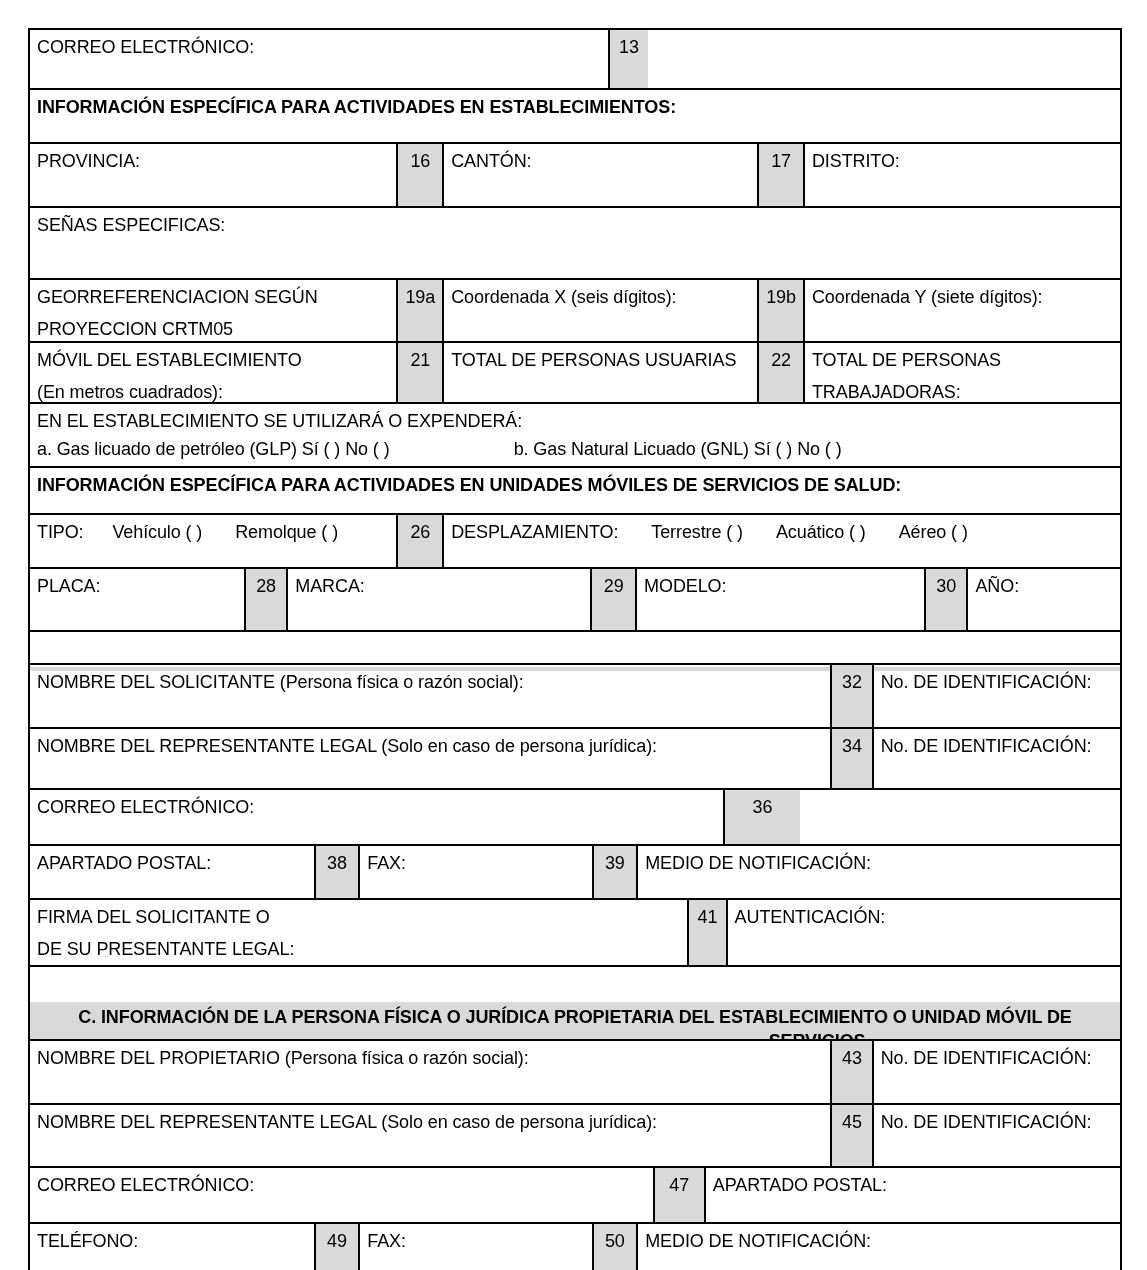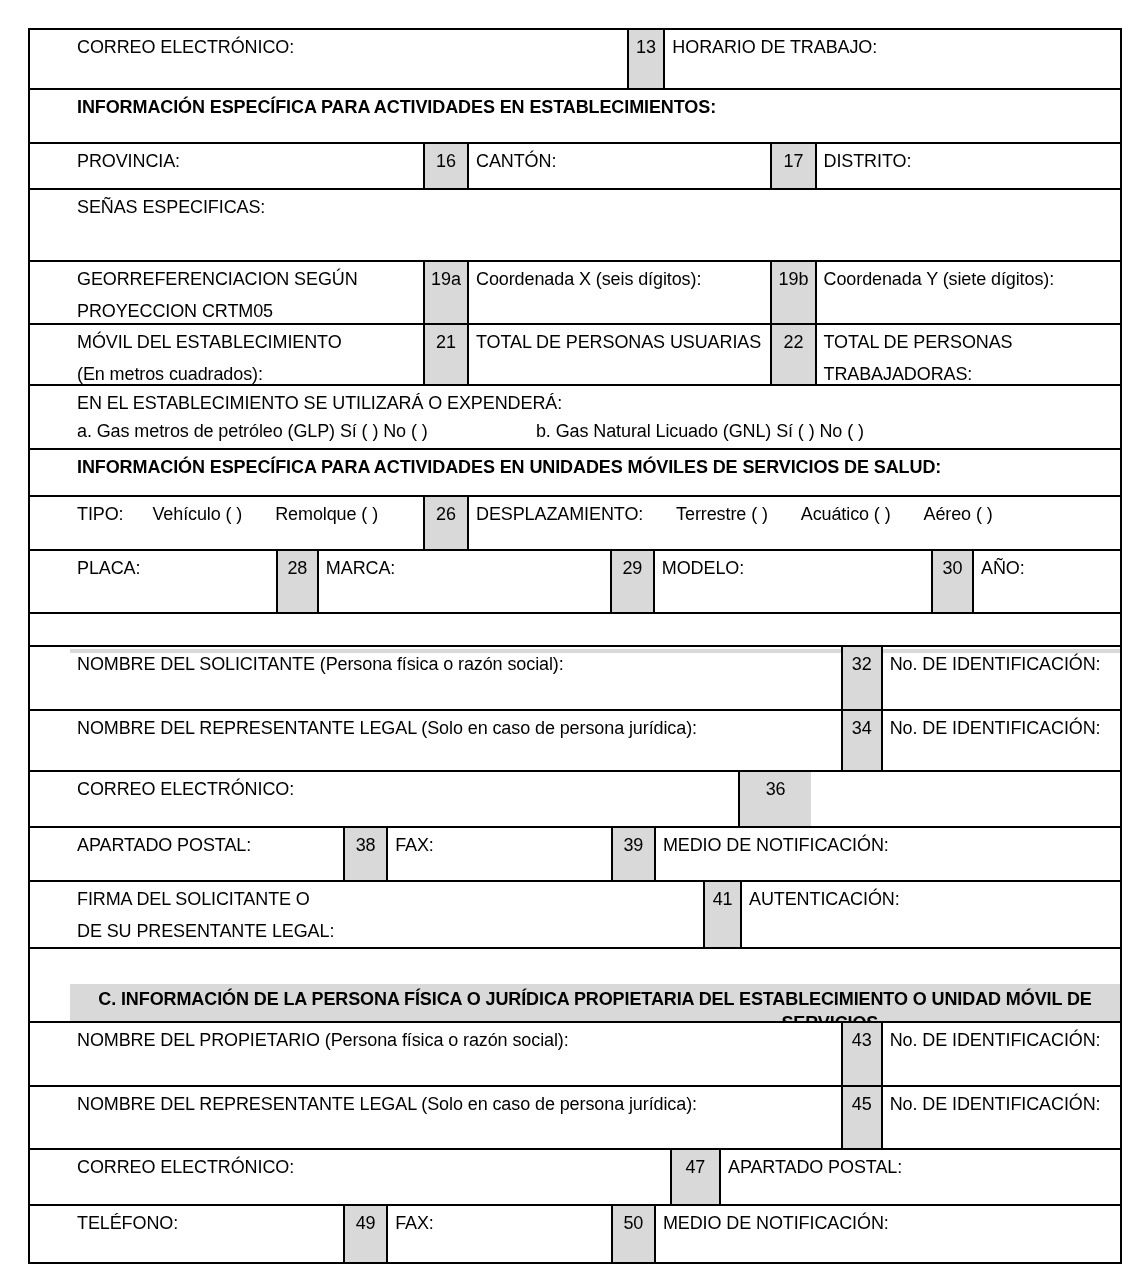--- a/index.html
+++ b/index.html
@@ -1,19 +1,19 @@
 <!DOCTYPE html>
 <html><head>
 <meta charset="utf-8">
 <style>
   html,body{margin:0;padding:0;background:#ffffff;}
   .page{position:relative;width:1147px;height:1270px;background:#ffffff;
         font-family:"Liberation Sans",sans-serif;color:#000;}
   .tbl{position:absolute;left:28px;top:28px;width:1094px;border:2px solid #000;box-sizing:border-box;}
-  .row{display:flex;border-bottom:2px solid #000;box-sizing:border-box;align-items:stretch;padding-left:40px;}
+  .row{display:flex;border-bottom:2px solid #000;box-sizing:border-box;align-items:stretch;}
   .row:last-child{border-bottom:none;}
   .cell{box-sizing:border-box;border-right:2px solid #000;padding:5px 7px 0 7px;
         font-size:18px;line-height:24px;letter-spacing:-0.1px;overflow:hidden;}
   .cell:last-child{border-right:none;}
   .num{background:#d9d9d9;font-weight:normal;text-align:center;padding-left:2px;padding-right:2px;}
   .sectionTitle{font-weight:bold;}
   .grayHeader{background:#d9d9d9;font-weight:bold;text-align:center;margin-top:35px;}
   .line2{margin-top:8px;}
   .opt{margin-left:28px;}
   .rel{position:relative;}
@@ -24,28 +24,27 @@
 </style>
 </head>
 <body>
 
 <div class="page">
   <div class="tbl">
 
     <div class="row" style="height:60px">
       <div class="cell" style="width:53.2%"><span>CORREO ELECTRÓNICO:</span></div>
       <div class="cell num" style="width:3.5%">13</div>
-      <div class="cell" style="width:43.3%"><span>HORARIO DE TRABAJO:</span></div>
     </div>
 
     <div class="row" style="height:54px">
       <div class="cell sectionTitle" style="width:100%">INFORMACIÓN ESPECÍFICA PARA ACTIVIDADES EN ESTABLECIMIENTOS:</div>
     </div>
 
-    <div class="row" style="height:46px">
+    <div class="row" style="height:64px">
       <div class="cell" style="width:33.8%"><span>PROVINCIA:</span></div>
       <div class="cell num" style="width:4.2%">16</div>
       <div class="cell" style="width:28.9%"><span>CANTÓN:</span></div>
       <div class="cell num" style="width:4.2%">17</div>
       <div class="cell" style="width:28.9%"><span>DISTRITO:</span></div>
     </div>
 
     <div class="row" style="height:72px">
       <div class="cell" style="width:100%"><span>SEÑAS ESPECIFICAS:</span></div>
     </div>
@@ -72,21 +71,21 @@
       <div class="cell" style="width:28.9%">
         <div>TOTAL DE PERSONAS</div>
         <div class="line2">TRABAJADORAS:</div>
       </div>
     </div>
 
     <div class="row" style="height:64px">
       <div class="cell" style="width:100%">
         <div>EN EL ESTABLECIMIENTO SE UTILIZARÁ O EXPENDERÁ:</div>
         <div class="rel" style="margin-top:4px">
-          <span>a. Gas metros de petróleo (GLP) Sí ( ) No ( )</span>
+          <span>a. Gas licuado de petróleo (GLP) Sí ( ) No ( )</span>
           <span class="optB">b. Gas Natural Licuado (GNL) Sí ( ) No ( )</span>
         </div>
       </div>
     </div>
 
     <div class="row" style="height:47px">
       <div class="cell sectionTitle" style="width:100%">INFORMACIÓN ESPECÍFICA PARA ACTIVIDADES EN UNIDADES MÓVILES DE SERVICIOS DE SALUD:</div>
     </div>
 
     <div class="row" style="height:54px">

